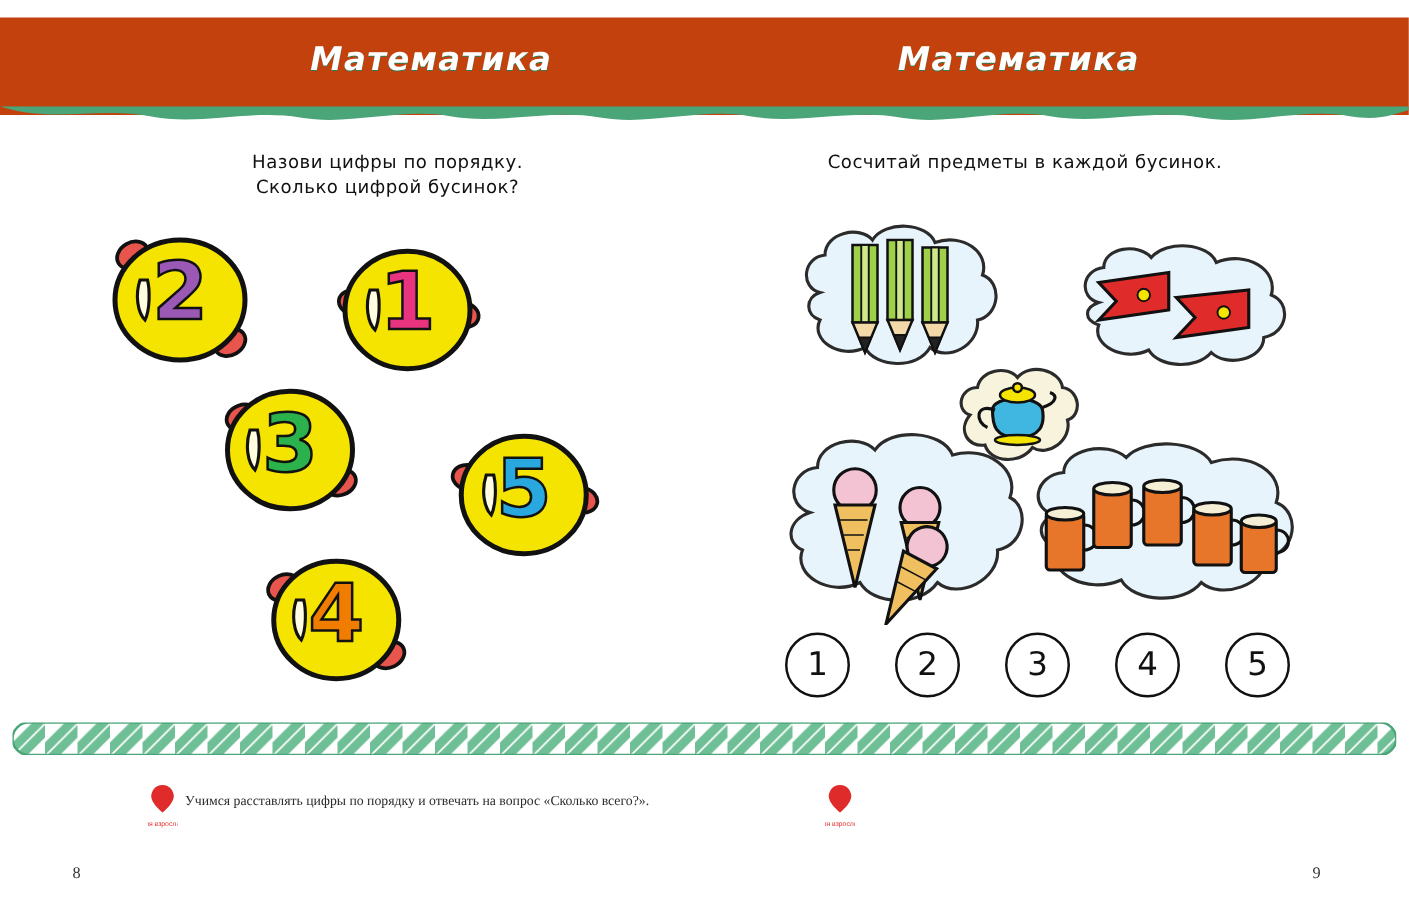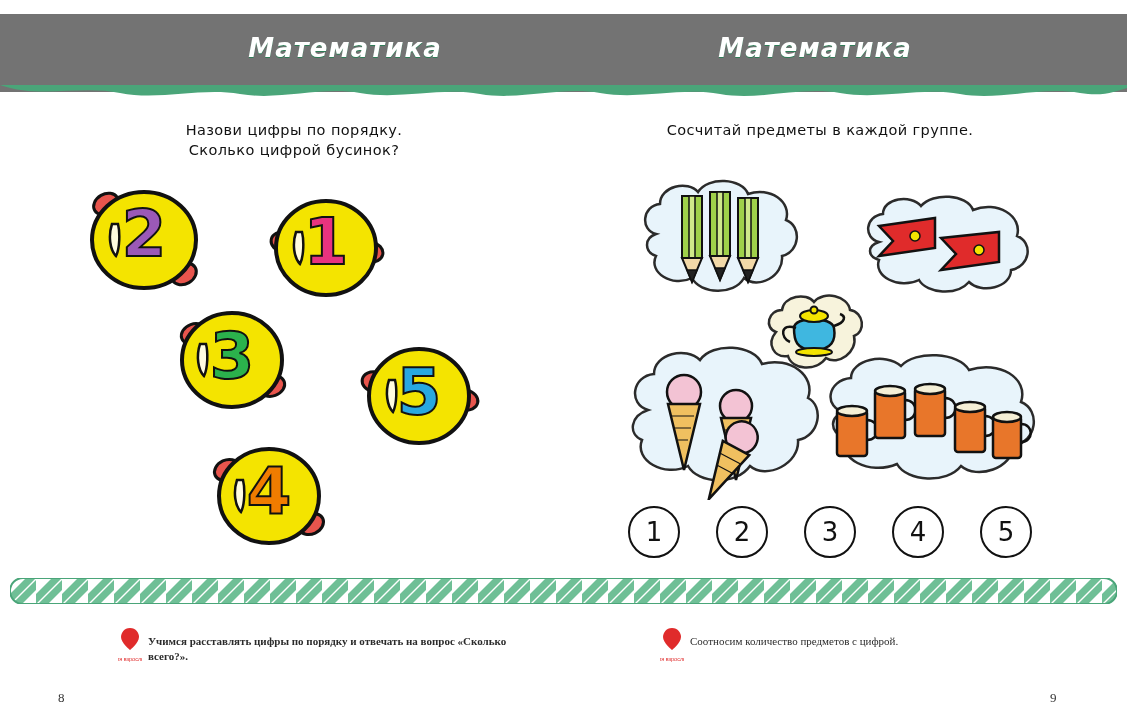--- a/index.html
+++ b/index.html
@@ -11,21 +11,21 @@
     position:relative;
   }
   .page{
     position:absolute;inset:0;
     background:#ffffff;
   }
 
   
   .top-band{
     position:absolute;left:0;top:14px;width:1127px;height:78px;
-    background:#737373;
+    background:#c2410c;
   }
   .top-band .wave{
     position:absolute;left:0;bottom:-7px;width:1127px;height:14px;
   }
   .band-title{
     position:absolute;top:19px;
     color:#ffffff;
     font-family:"DejaVu Sans", sans-serif;
     font-size:26px;font-weight:bold;font-style:italic;
     letter-spacing:1px;
@@ -38,21 +38,21 @@
   
   .instr{
     position:absolute;
     text-align:center;
     color:#111111;
     font-family:"DejaVu Sans", sans-serif;
     font-size:14.5px;
     line-height:20px;
     letter-spacing:.4px;
   }
-  .instr.left{left:44px;top:120px;width:500px;}
+  .instr.left{left:60px;top:120px;width:500px;}
   .instr.right{left:570px;top:120px;width:500px;}
 
   
   .bead{
     position:absolute;
   }
   .bead svg{display:block;}
   .bead-num{
     position:absolute;
     font-family:"DejaVu Sans", sans-serif;
@@ -83,21 +83,21 @@
   }
 
   
   .note{
     position:absolute;
     font-family:"Liberation Serif", serif;
     font-size:11px;
     color:#2b2b2b;
     line-height:15px;
   }
-  .note.left{left:148px;top:634px;width:380px;font-weight:bold;}
+  .note.left{left:148px;top:634px;width:380px;}
   .note.right{left:690px;top:634px;width:380px;}
   .note-mark{position:absolute;}
 
   .folio{
     position:absolute;
     font-family:"Liberation Serif", serif;
     font-size:13px;color:#333;
   }
   .folio.left{left:58px;top:690px;}
   .folio.right{left:1050px;top:690px;}
@@ -113,21 +113,21 @@
     </svg>
     <div class="band-title left">Математика</div>
     <div class="band-title right">Математика</div>
   </div>
 
   <div class="instr left">
     <div>Назови цифры по порядку.</div>
     <div>Сколько цифрой бусинок?</div>
   </div>
   <div class="instr right">
-    <div>Сосчитай предметы в каждой группе.</div>
+    <div>Сосчитай предметы в каждой бусинок.</div>
   </div>
 
   <div class="bead" style="left:80px;top:180px;width:128px;height:120px;">
     <svg width="128" height="120" viewBox="0 0 128 120">
       <ellipse cx="26" cy="24" rx="13" ry="10" fill="#e8554d" stroke="#111" stroke-width="3" transform="rotate(-30 26 24)"></ellipse>
       <ellipse cx="104" cy="94" rx="13" ry="10" fill="#e8554d" stroke="#111" stroke-width="3" transform="rotate(-30 104 94)"></ellipse>
       <ellipse cx="64" cy="60" rx="52" ry="48" fill="#f4e400" stroke="#111" stroke-width="4"></ellipse>
       <path d="M32,44 C28,56 30,70 36,76 C40,68 40,52 38,44 Z" fill="#fffce0" stroke="#111" stroke-width="2.5"></path>
     </svg>
     <div class="bead-num" style="top:22px;color:#9b59b6;">2</div>
@@ -308,18 +308,17 @@
   <svg class="note-mark" style="left:118px;top:626px;" width="24" height="40" viewBox="0 0 24 40">
     <path d="M12,2 C18,2 21,7 21,11 C21,17 12,24 12,24 C12,24 3,17 3,11 C3,7 6,2 12,2 Z" fill="#e02b2b"></path>
     <text x="12" y="35" font-size="5.5" fill="#e02b2b" text-anchor="middle" font-family="Liberation Sans, sans-serif">Для взрослых</text>
   </svg>
   <div class="note left">Учимся расставлять цифры по порядку и отвечать на вопрос «Сколько всего?».</div>
 
   <svg class="note-mark" style="left:660px;top:626px;" width="24" height="40" viewBox="0 0 24 40">
     <path d="M12,2 C18,2 21,7 21,11 C21,17 12,24 12,24 C12,24 3,17 3,11 C3,7 6,2 12,2 Z" fill="#e02b2b"></path>
     <text x="12" y="35" font-size="5.5" fill="#e02b2b" text-anchor="middle" font-family="Liberation Sans, sans-serif">Для взрослых</text>
   </svg>
-  <div class="note right">Соотносим количество предметов с цифрой.</div>
 
   <div class="folio left">8</div>
   <div class="folio right">9</div>
 
 </div>
 
 </body></html>

